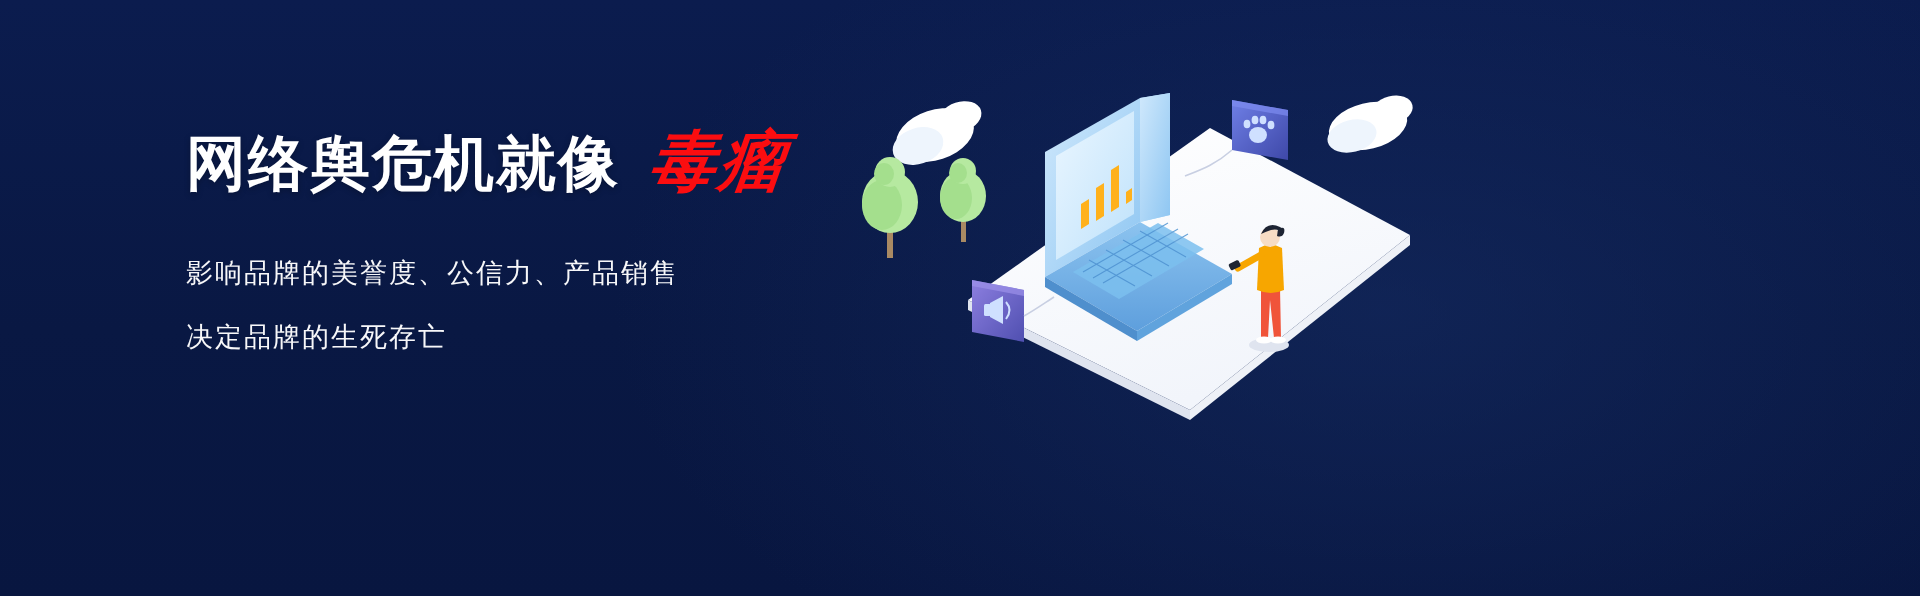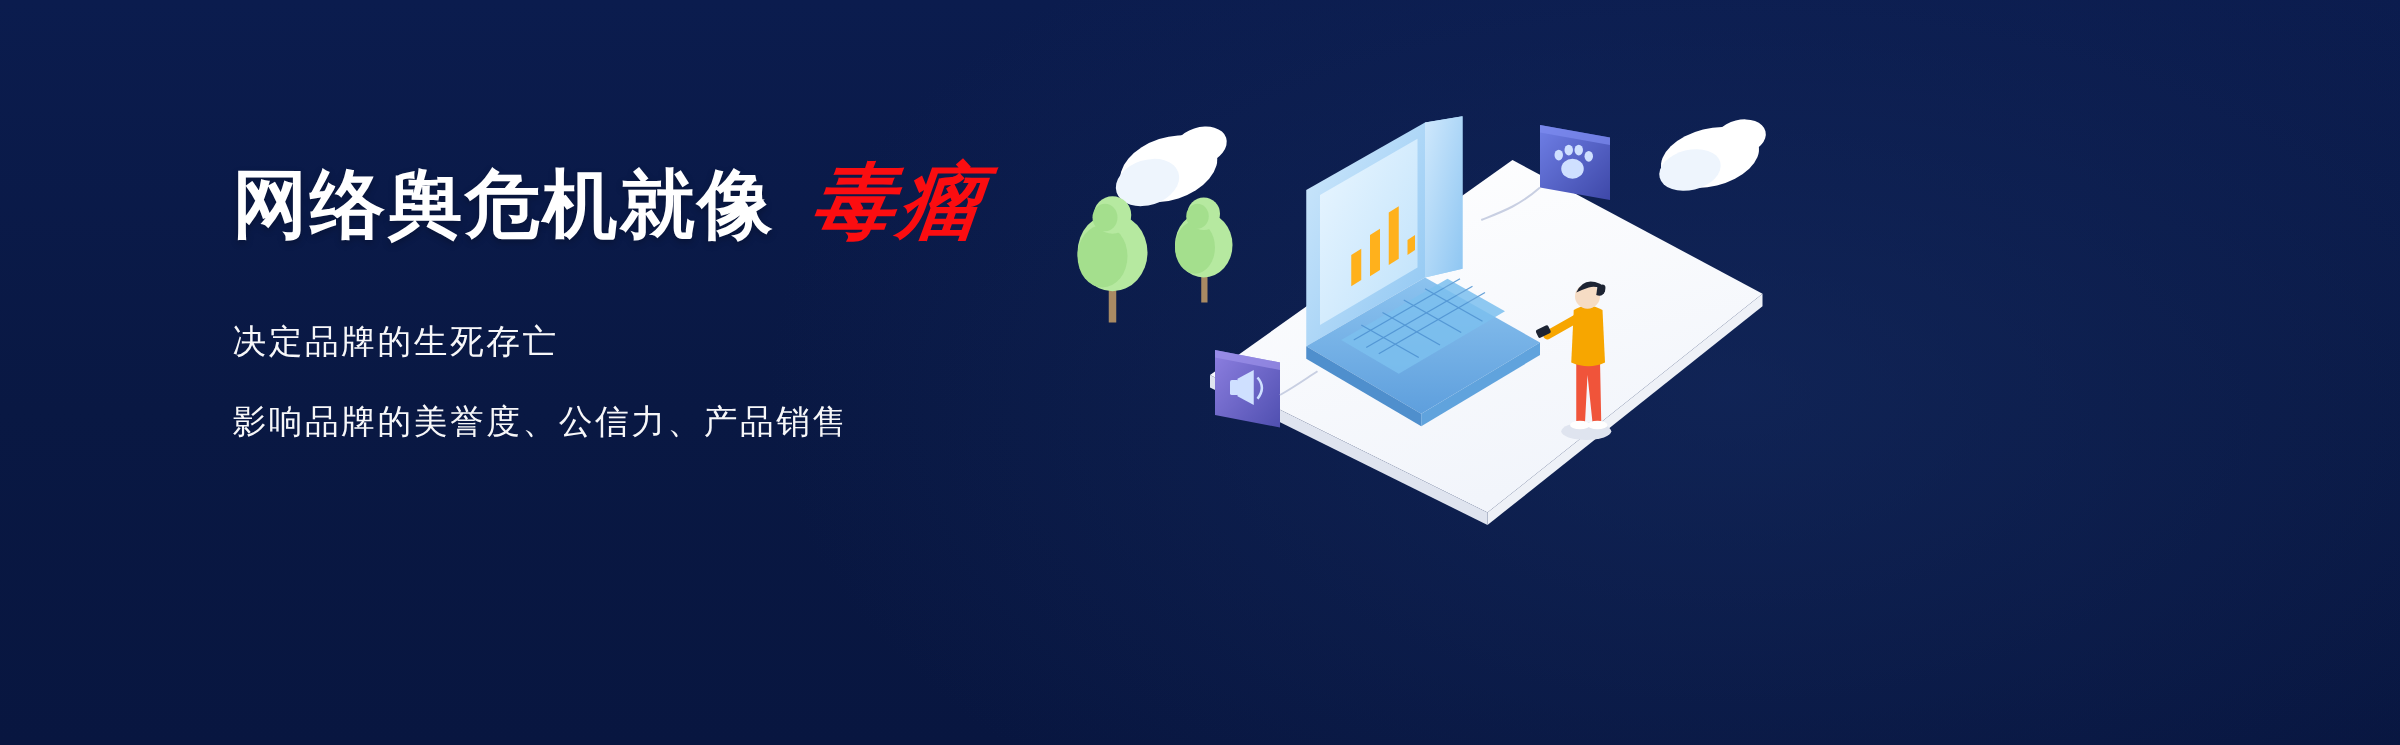--- a/index.html
+++ b/index.html
@@ -76,22 +76,22 @@
   <div id="bg-gradient"></div>
 
   <div id="text-block">
 
     <div id="headline">
       <span class="headline-main no-select">网络舆危机就像</span>
       <span class="headline-accent no-select">毒瘤</span>
     </div>
 
     <div id="subtitles">
+      <div class="subtitle-line no-select">影响品牌的美誉度、公信力、产品销售</div>
       <div class="subtitle-line no-select">决定品牌的生死存亡</div>
-      <div class="subtitle-line no-select">影响品牌的美誉度、公信力、产品销售</div>
     </div>
 
   </div>
 
   <div id="illustration">
     <svg width="680" height="596" viewBox="0 0 680 596" xmlns="http://www.w3.org/2000/svg">
 
       <defs>
         <linearGradient id="gScreen" x1="0" y1="0" x2="1" y2="1">
           <stop offset="0%" stop-color="#eaf6ff"></stop>

